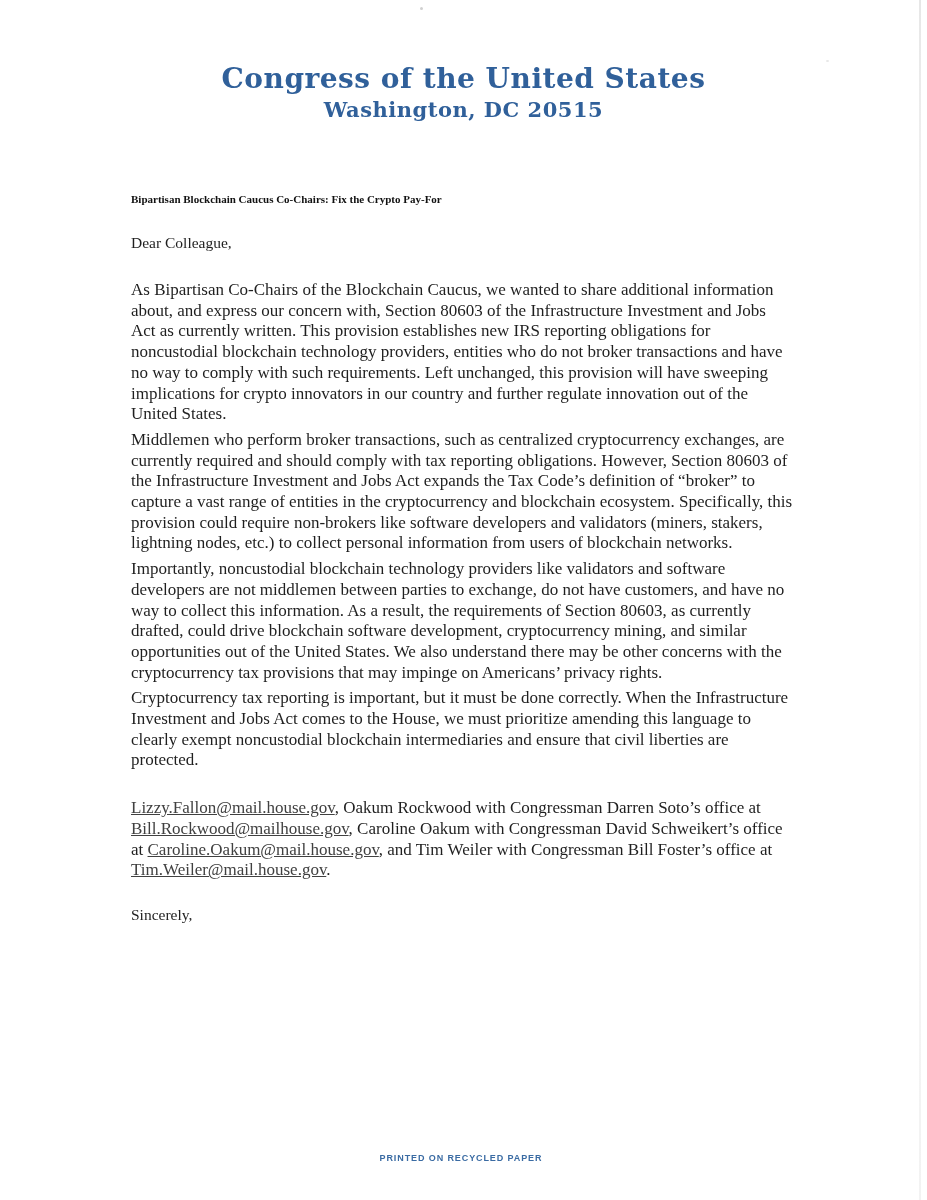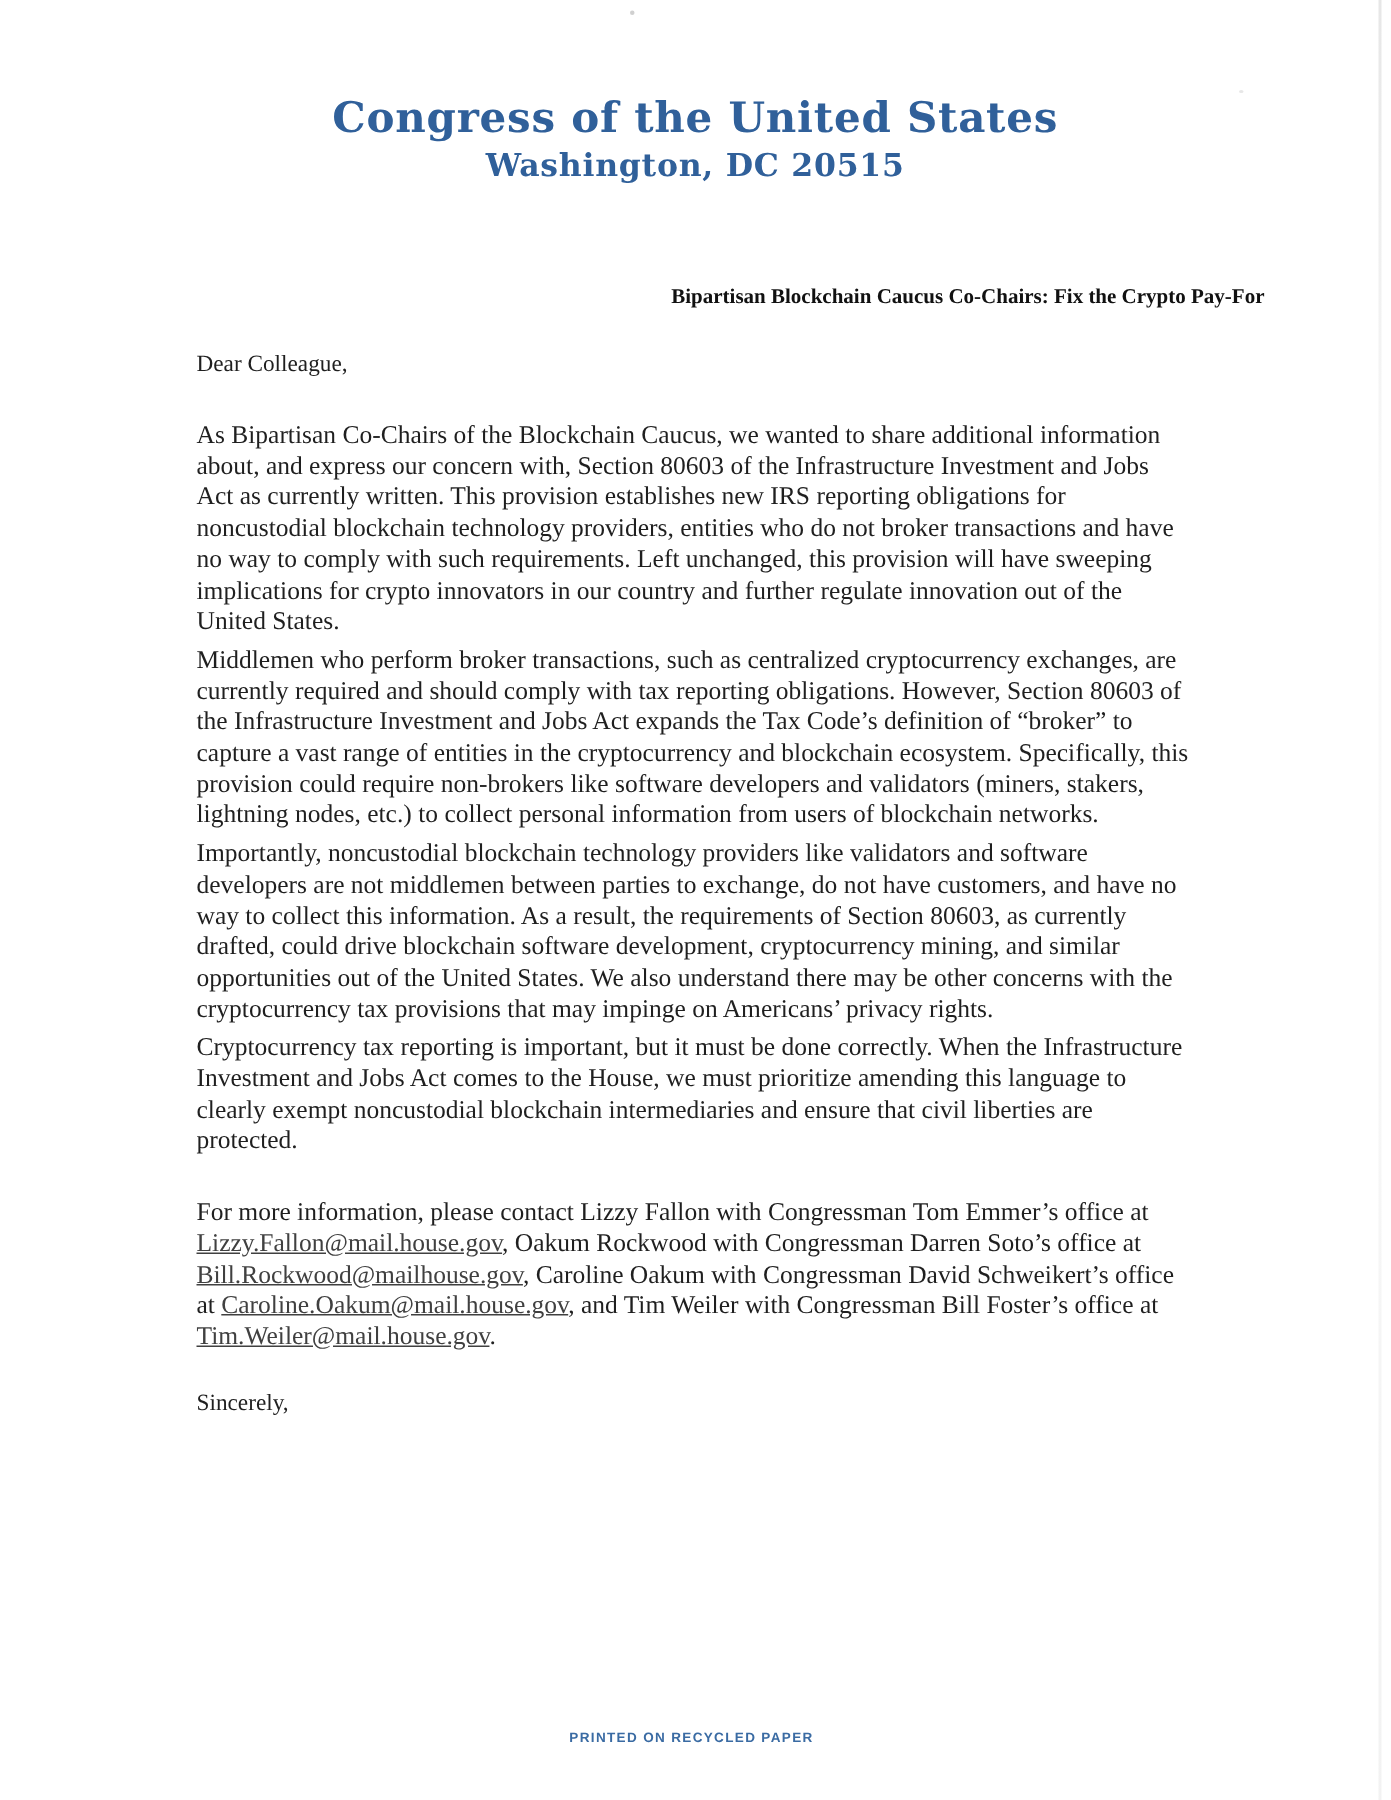--- a/index.html
+++ b/index.html
@@ -46,22 +46,22 @@
     text-align: center;
   }
 
   .content {
     position: absolute;
     left: 131px; top: 0;
     width: 712px;
   }
   .doc-title {
     margin-top: 188px;
-    text-align: right;
-    font-size: 14px;
+    text-align: left;
+    font-size: 11px;
     font-weight: 700;
     color: #111111;
     line-height: 22px;
   }
   .salutation {
     margin-top: 22px;
     font-size: 15.5px;
     line-height: 21px;
   }
   .body-text {
@@ -136,22 +136,21 @@
 way to collect this information. As a result, the requirements of Section 80603, as currently
 drafted, could drive blockchain software development, cryptocurrency mining, and similar
 opportunities out of the United States. We also understand there may be other concerns with the
 cryptocurrency tax provisions that may impinge on Americans’ privacy rights.</p>
 
     <p class="body-text p-next">Cryptocurrency tax reporting is important, but it must be done correctly. When the Infrastructure
 Investment and Jobs Act comes to the House, we must prioritize amending this language to
 clearly exempt noncustodial blockchain intermediaries and ensure that civil liberties are
 protected.</p>
 
-    <p class="body-text p-contact"><span>For more information, please contact Lizzy Fallon with Congressman Tom Emmer’s office at
-</span><a class="email-link">Lizzy.Fallon@mail.house.gov</a><span>, Oakum Rockwood with Congressman Darren Soto’s office at
+    <p class="body-text p-contact"><a class="email-link">Lizzy.Fallon@mail.house.gov</a><span>, Oakum Rockwood with Congressman Darren Soto’s office at
 </span><a class="email-link">Bill.Rockwood@mailhouse.gov</a><span>, Caroline Oakum with Congressman David Schweikert’s office
 at </span><a class="email-link">Caroline.Oakum@mail.house.gov</a><span>, and Tim Weiler with Congressman Bill Foster’s office at
 </span><a class="email-link">Tim.Weiler@mail.house.gov</a><span>.</span></p>
 
     <div class="closing">Sincerely,</div>
 
   </div>
 
   <div class="footer-note">PRINTED ON RECYCLED PAPER</div>
 

